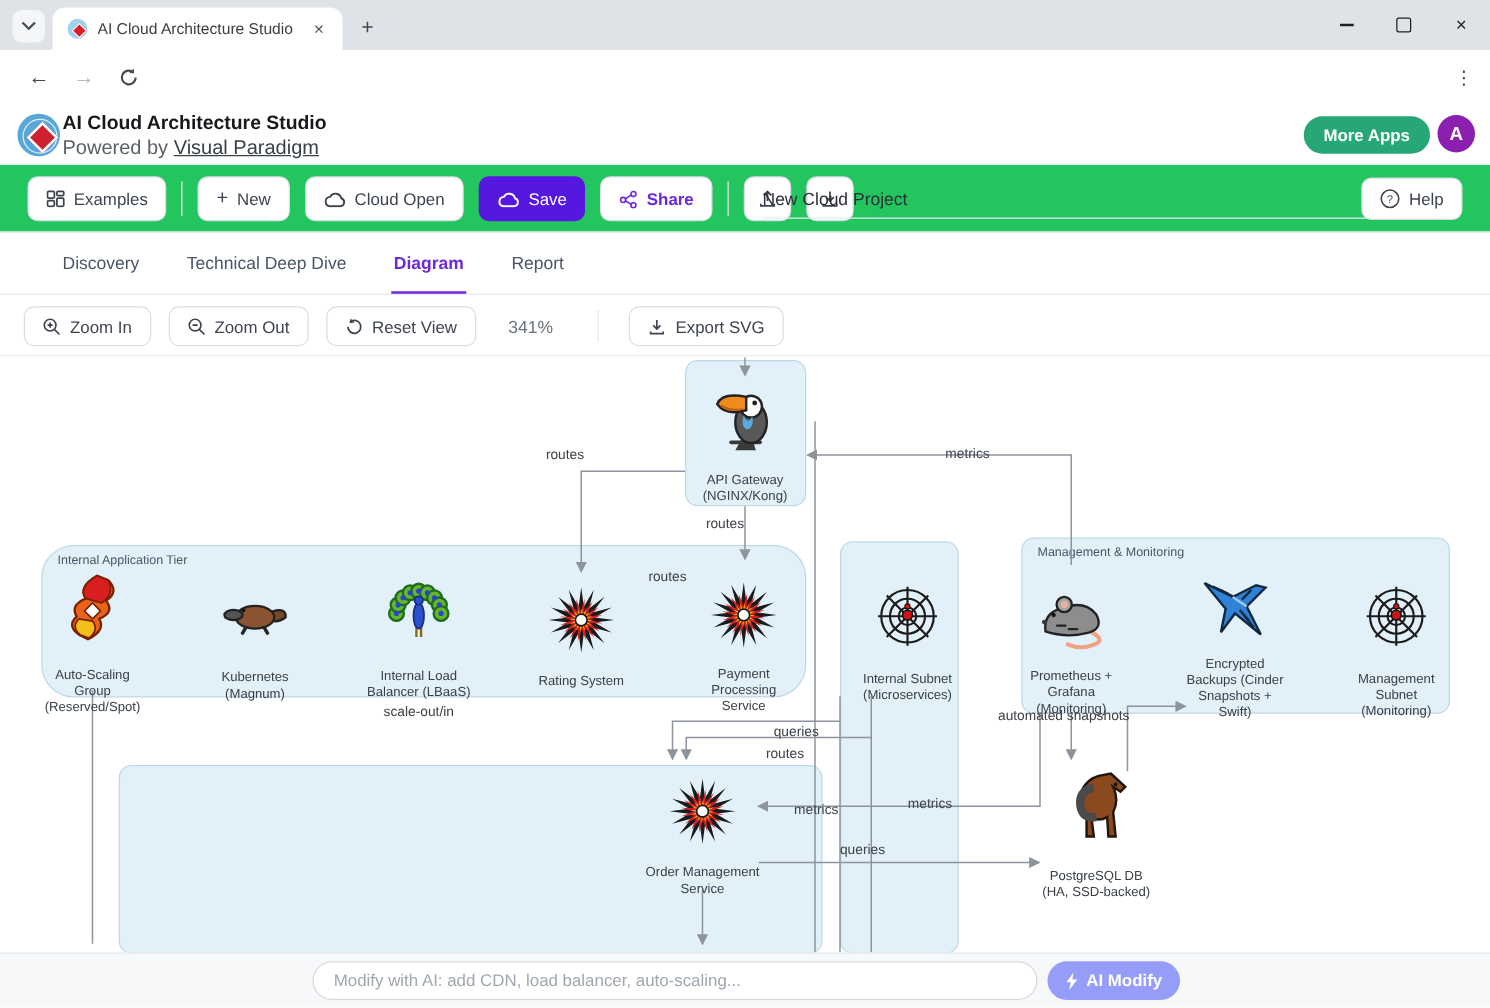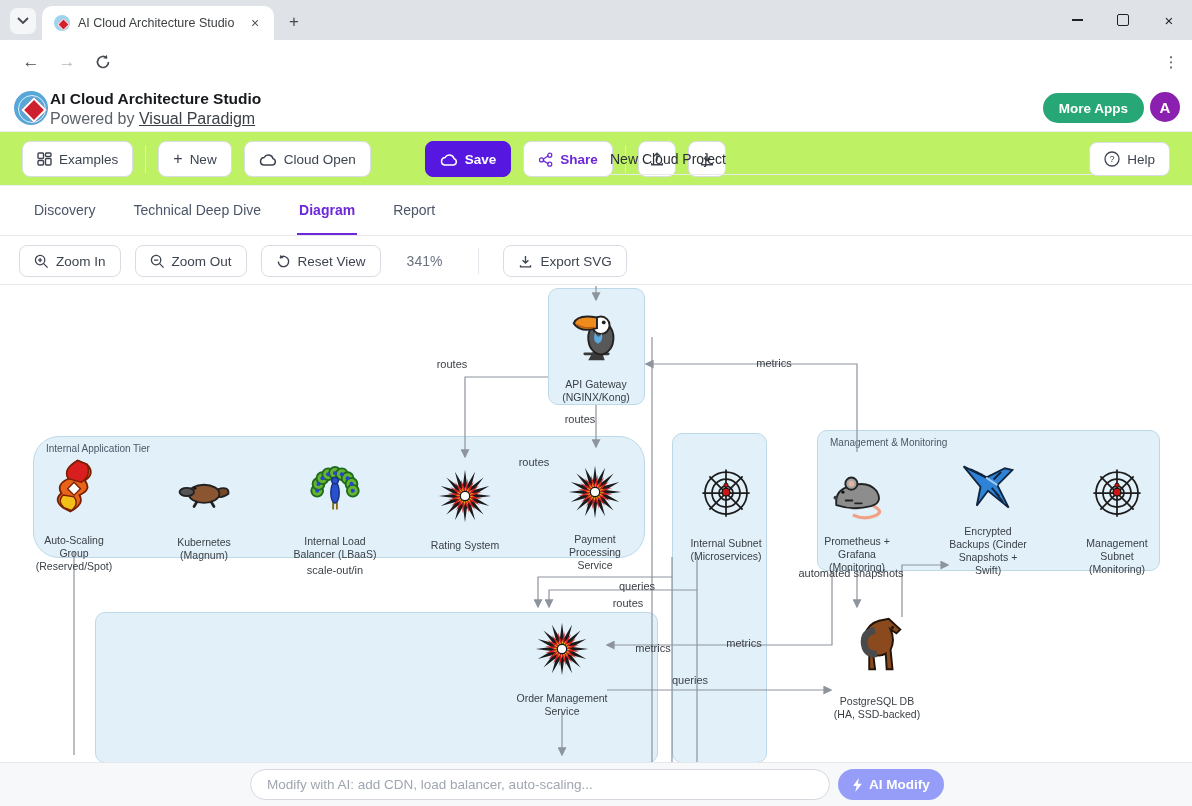--- a/index.html
+++ b/index.html
@@ -34,32 +34,32 @@
   .logo { position:absolute; left:14px; top:7px; width:34px; height:34px; border-radius:50%; background:#58a7d9; overflow:hidden; }
   .logo::before { content:""; position:absolute; left:4px; top:4px; width:26px; height:26px; border-radius:50%; border:1.5px solid rgba(255,255,255,.8); }
   .logo::after { content:""; position:absolute; left:11px; top:10px; width:14px; height:14px; background:#cf2030; transform:rotate(45deg); border:2px solid #fff; }
   .app-title { position:absolute; left:50px; top:6px; font-size:15.5px; font-weight:bold; color:#17191c; }
   .powered { position:absolute; left:50px; top:26px; font-size:16px; color:#5b6168; }
   .powered a { color:#3a4048; text-decoration:underline; }
   .more-apps { position:absolute; right:48px; top:9px; height:30px; padding:0 16px; background:#27a776; color:#fff; font-size:13.5px; font-weight:bold; border:none; border-radius:15px; display:flex; align-items:center; }
   .hdr-avatar { position:absolute; right:12px; top:8px; width:30px; height:30px; border-radius:50%; background:#8a1fb0; color:#fff; font-weight:bold; font-size:15px; display:flex; align-items:center; justify-content:center; }
 
   
-  .actionbar { position:absolute; left:0; top:132px; width:100%; height:54px; background:#bef264; border-bottom:1px solid #eceef1; }
+  .actionbar { position:absolute; left:0; top:132px; width:100%; height:54px; background:#22c55e; border-bottom:1px solid #eceef1; }
   .btn { display:inline-flex; align-items:center; gap:7px; height:36px; padding:0 14px; background:#fff; border:1px solid #d9dde3; border-radius:8px; font-size:13.5px; color:#3d4450; font-family:inherit; }
   .ab-left { position:absolute; left:22px; top:9px; display:flex; align-items:center; gap:12px; }
   .ab-sep { width:1px; height:28px; background:#e3e6ea; }
-  .btn-save { background:#5617e0; border-color:#5617e0; color:#fff; font-weight:bold;margin-left:42px; }
+  .btn-save { background:#5617e0; border-color:#5617e0; color:#fff; font-weight:normal; }
   .btn-share { color:#6d28d9; font-weight:bold; }
   .icon-btn { width:38px; padding:0; justify-content:center; }
   .project-input { position:absolute; left:610px; top:11px; width:490px; height:32px; border:none; border-bottom:1px solid #e8eaee; font-size:14px; color:#2b2f35; font-family:inherit; outline:none; background:transparent; }
   .btn-help { position:absolute; right:22px; top:10px; height:34px; }
 
   
-  .tabsrow { position:absolute; left:0; top:186px; width:100%; height:50px; background:#fff; border-bottom:1px solid #e7e9ee; display:flex; align-items:flex-end; padding-left:32px; gap:34px; }
+  .tabsrow { position:absolute; left:0; top:186px; width:100%; height:50px; background:#fff; border-bottom:1px solid #e7e9ee; display:flex; align-items:flex-end; padding-left:48px; gap:34px; }
   .doc-tab { font-size:14px; color:#4a5568; padding:0 2px 15px 2px; border-bottom:2.5px solid transparent; }
   .doc-tab.active { color:#6d28d9; font-weight:bold; border-bottom-color:#6d28d9; }
 
   
   .zoomrow { position:absolute; left:0; top:236px; width:100%; height:49px; background:#fff; border-bottom:1px solid #e7e9ee; }
   .zb-left { position:absolute; left:19px; top:9px; display:flex; align-items:center; gap:14px; }
   .zbtn { height:32px; }
   .zoom-level { font-size:14px; color:#6b7280; margin:0 12px; }
   .zb-sep { width:1px; height:26px; background:#e3e6ea; margin:0 10px; }
 

